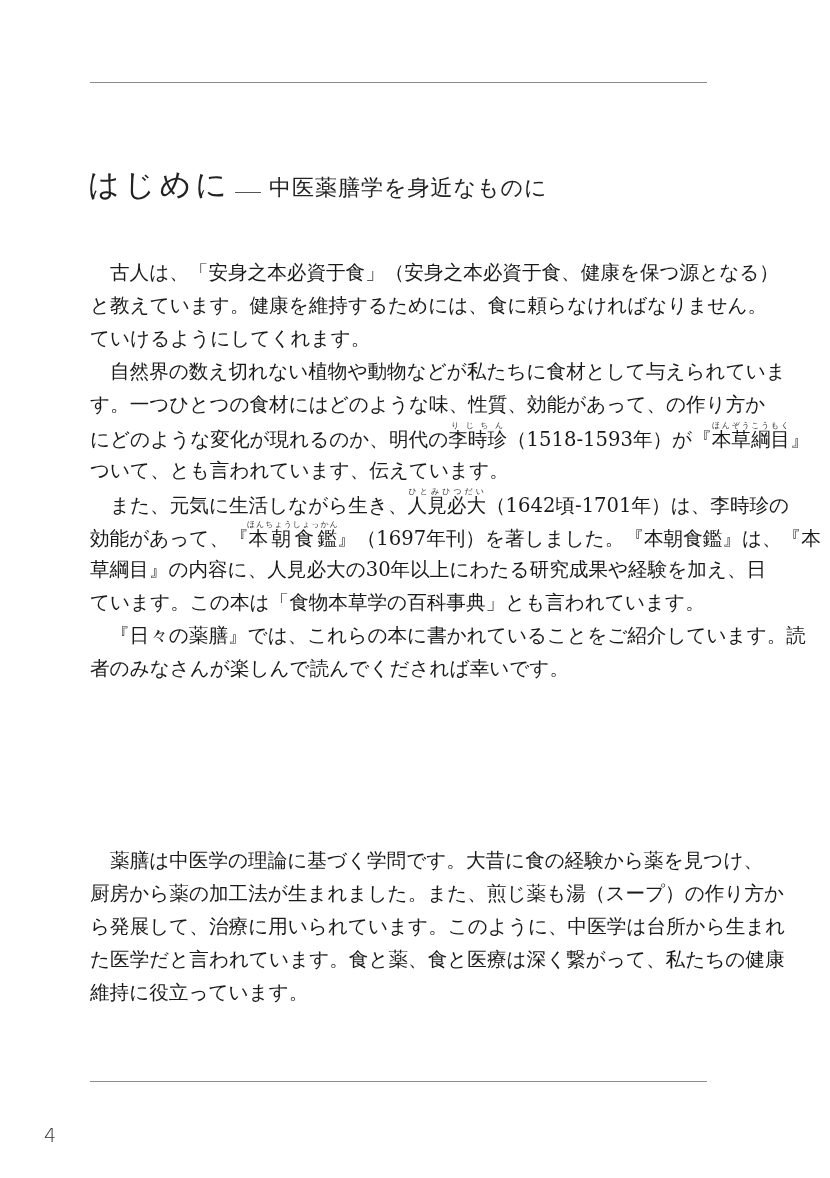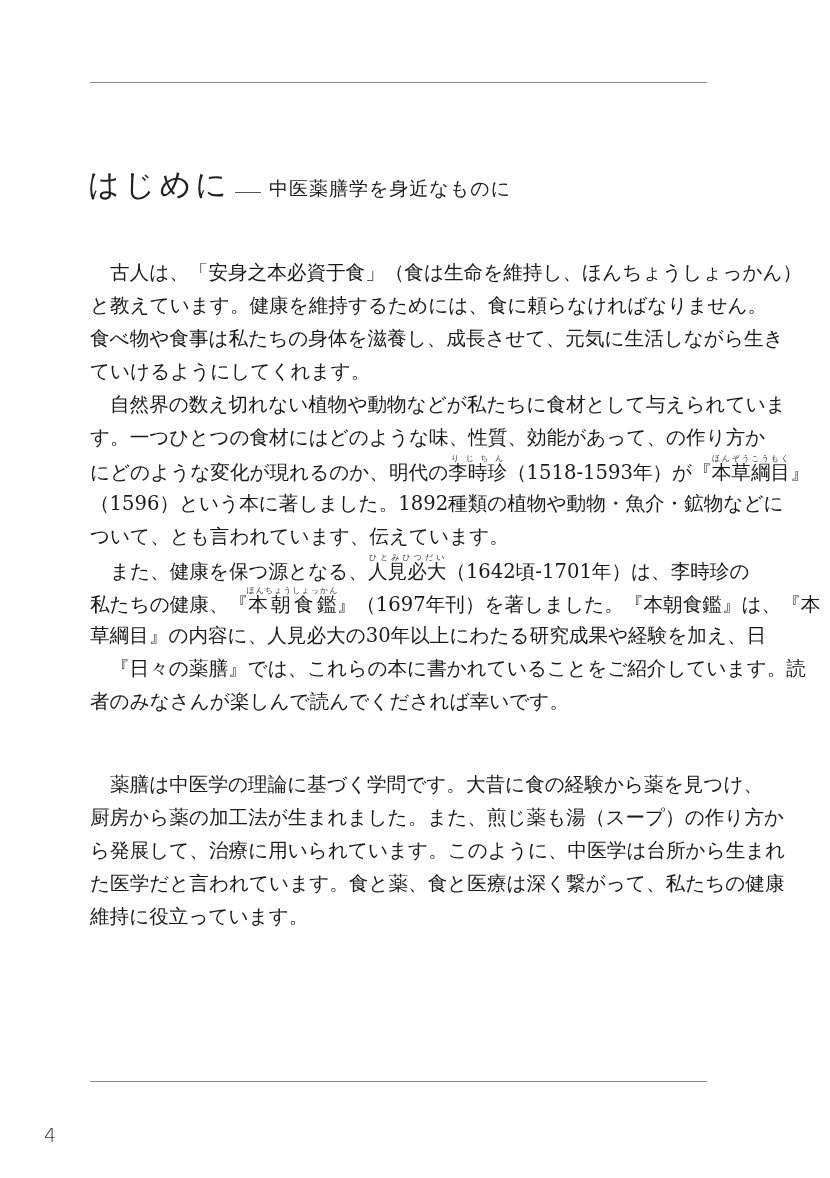--- a/index.html
+++ b/index.html
@@ -42,21 +42,21 @@
       display: inline-block;
       width: 26px;
       height: 0;
       border-top: 1.5px solid #555;
       vertical-align: middle;
       margin: 0 8px 0 4px;
       position: relative;
       top: 2px;
     }
     .heading .sub {
-      font-size: 19px;
+      font-size: 22px;
       letter-spacing: 1px;
       margin-top: 8px;
     }
 
     .body-text {
       position: absolute;
       left: 90px;
       width: 620px;
       font-family: "DejaVu Serif", serif;
       font-size: 19.6px;
@@ -64,21 +64,21 @@
       letter-spacing: 0px;
       color: #1a1a1a;
     }
     .body-text .line {
       display: block;
       white-space: nowrap;
       height: 33px;
     }
     .body-text .indent { padding-left: 20px; }
     .sec1 { top: 256px; }
-    .sec2 { top: 768px; }
+    .sec2 { top: 844px; }
 
     ruby {
       ruby-position: over;
     }
     rt {
       font-family: Liberation Mono, monospace;
       font-size: 8px;
       letter-spacing: 1px;
       color: #333;
       line-height: 1;
@@ -97,32 +97,31 @@
 </head>
 <body>
 
 <div class="rule top"></div>
 
 <div class="heading">
   <span class="main">はじめに</span><span class="dash"></span><span class="sub">中医薬膳学を身近なものに</span>
 </div>
 
 <div class="body-text sec1">
-  <span class="line indent">古人は、「安身之本必資于食」（食は生命を維持し、ほんちょうしょっかん）</span>
+  <span class="line indent">古人は、「安身之本必資于食」（安身之本必資于食、健康を保つ源となる）</span>
   <span class="line">と教えています。健康を維持するためには、食に頼らなければなりません。</span>
-  <span class="line">食べ物や食事は私たちの身体を滋養し、成長させて、元気に生活しながら生き</span>
   <span class="line">ていけるようにしてくれます。</span>
   <span class="line indent">自然界の数え切れない植物や動物などが私たちに食材として与えられていま</span>
   <span class="line">す。一つひとつの食材にはどのような味、性質、効能があって、の作り方か</span>
   <span class="line"><span>にどのような変化が現れるのか、明代の</span><ruby><span>李時珍</span><rt>りじちん</rt></ruby><span>（1518-1593年）が『</span><ruby><span>本草綱目</span><rt>ほんぞうこうもく</rt></ruby><span>』</span></span>
-  <span class="line">（1596）という本に著しました。1892種類の植物や動物・魚介・鉱物などに</span>
   <span class="line">ついて、とも言われています、伝えています。</span>
-  <span class="line indent"><span>また、健康を保つ源となる、</span><ruby><span>人見必大</span><rt>ひとみひつだい</rt></ruby><span>（1642頃-1701年）は、李時珍の</span></span>
-  <span class="line"><span>私たちの健康、『</span><ruby><span>本朝食鑑</span><rt>ほんちょうしょっかん</rt></ruby><span>』（1697年刊）を著しました。『本朝食鑑』は、『本</span></span>
+  <span class="line indent"><span>また、元気に生活しながら生き、</span><ruby><span>人見必大</span><rt>ひとみひつだい</rt></ruby><span>（1642頃-1701年）は、李時珍の</span></span>
+  <span class="line"><span>効能があって、『</span><ruby><span>本朝食鑑</span><rt>ほんちょうしょっかん</rt></ruby><span>』（1697年刊）を著しました。『本朝食鑑』は、『本</span></span>
   <span class="line">草綱目』の内容に、人見必大の30年以上にわたる研究成果や経験を加え、日</span>
+  <span class="line">ています。この本は「食物本草学の百科事典」とも言われています。</span>
   <span class="line indent">『日々の薬膳』では、これらの本に書かれていることをご紹介しています。読</span>
   <span class="line">者のみなさんが楽しんで読んでくだされば幸いです。</span>
 </div>
 
 <div class="body-text sec2">
   <span class="line indent">薬膳は中医学の理論に基づく学問です。大昔に食の経験から薬を見つけ、</span>
   <span class="line">厨房から薬の加工法が生まれました。また、煎じ薬も湯（スープ）の作り方か</span>
   <span class="line">ら発展して、治療に用いられています。このように、中医学は台所から生まれ</span>
   <span class="line">た医学だと言われています。食と薬、食と医療は深く繋がって、私たちの健康</span>
   <span class="line">維持に役立っています。</span>

